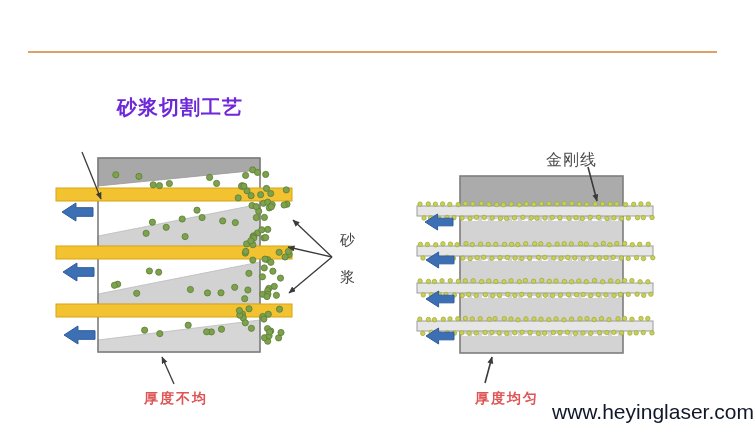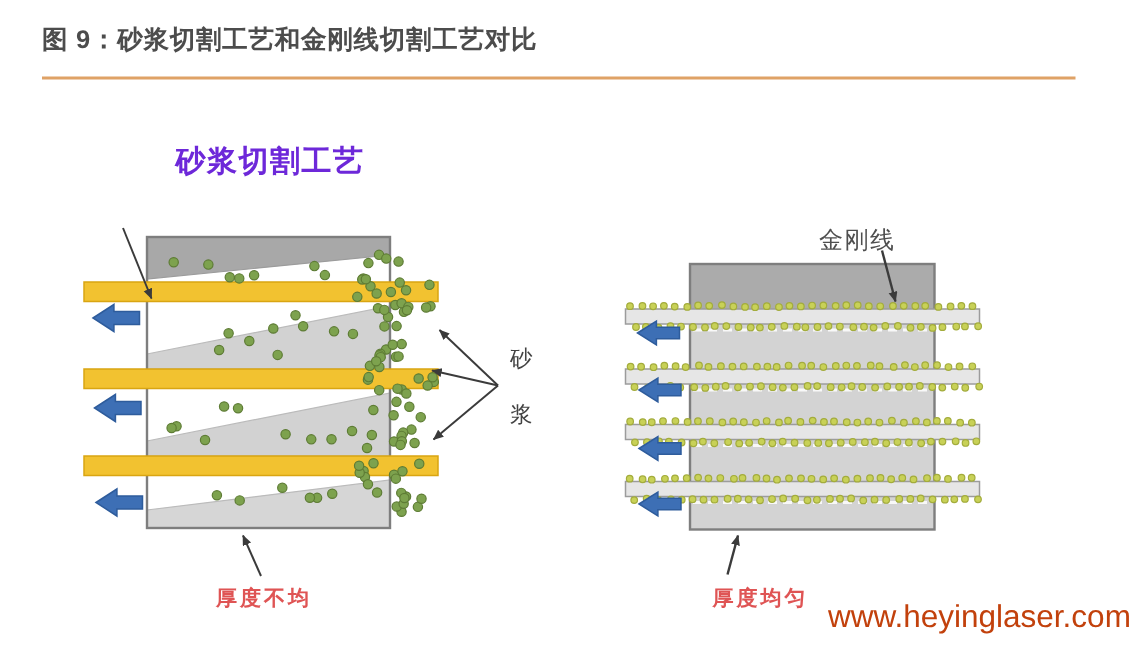--- a/index.html
+++ b/index.html
@@ -13,28 +13,27 @@
                letter-spacing:1px;text-align:center;white-space:nowrap;}
   .panel-title.left{left:99px;width:162px;}
   .panel-title.right{left:442px;width:180px;}
   .lbl-wire{position:absolute;left:546px;top:150px;font-size:16px;color:#4F4F4F;letter-spacing:1px;}
   .lbl-slurry{position:absolute;left:333px;top:221px;width:22px;font-size:15px;color:#434343;
               line-height:37px;text-align:right;}
   .lbl-result{position:absolute;font-size:14px;font-weight:bold;color:#DF5454;
               letter-spacing:2px;text-align:center;white-space:nowrap;}
   .lbl-result.left{left:133px;top:390px;width:86px;}
   .lbl-result.right{left:464px;top:390px;width:86px;}
-  .watermark{position:absolute;left:552px;top:400px;font-size:21px;color:#c2410c;white-space:nowrap;}
+  .watermark{position:absolute;left:552px;top:400px;font-size:21px;color:#0f172a;white-space:nowrap;}
 </style>
 </head>
 <body>
 
 <div class="canvas">
 
-  <div class="hdr-title">图 9：砂浆切割工艺和金刚线切割工艺对比</div>
   <div class="hdr-rule"></div>
 
   <svg class="art" width="756" height="444" viewBox="0 0 756 444">
     <defs>
       <marker id="ah" markerUnits="userSpaceOnUse" markerWidth="9" markerHeight="9" refX="6.5" refY="3" orient="auto">
         <path d="M0,0 L7,3 L0,6 Z" fill="#3B3B3B"></path>
       </marker>
     </defs>
 
     <g>

